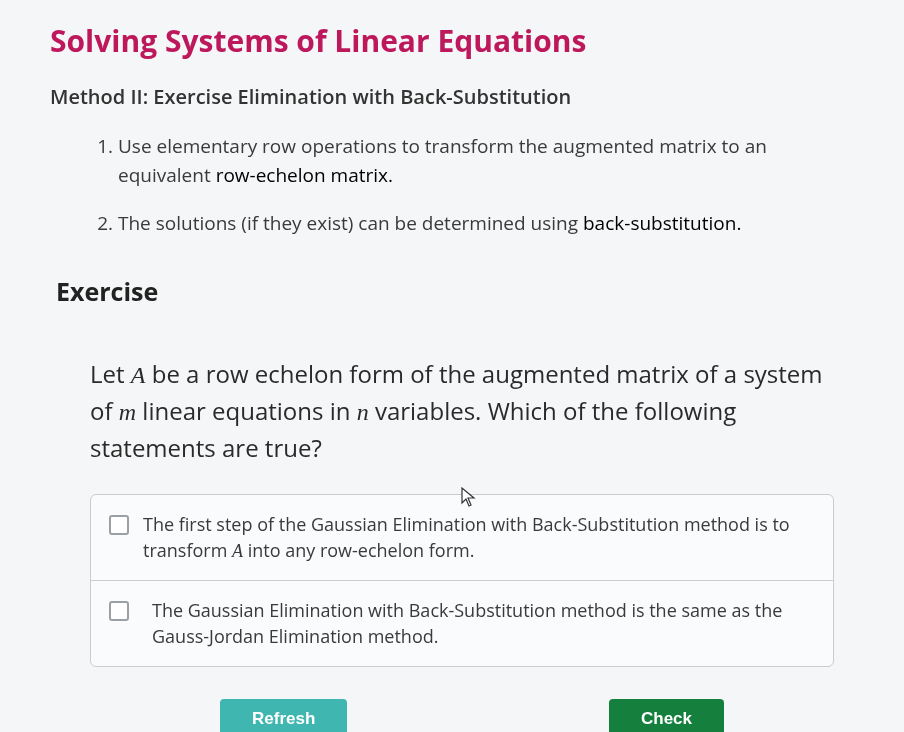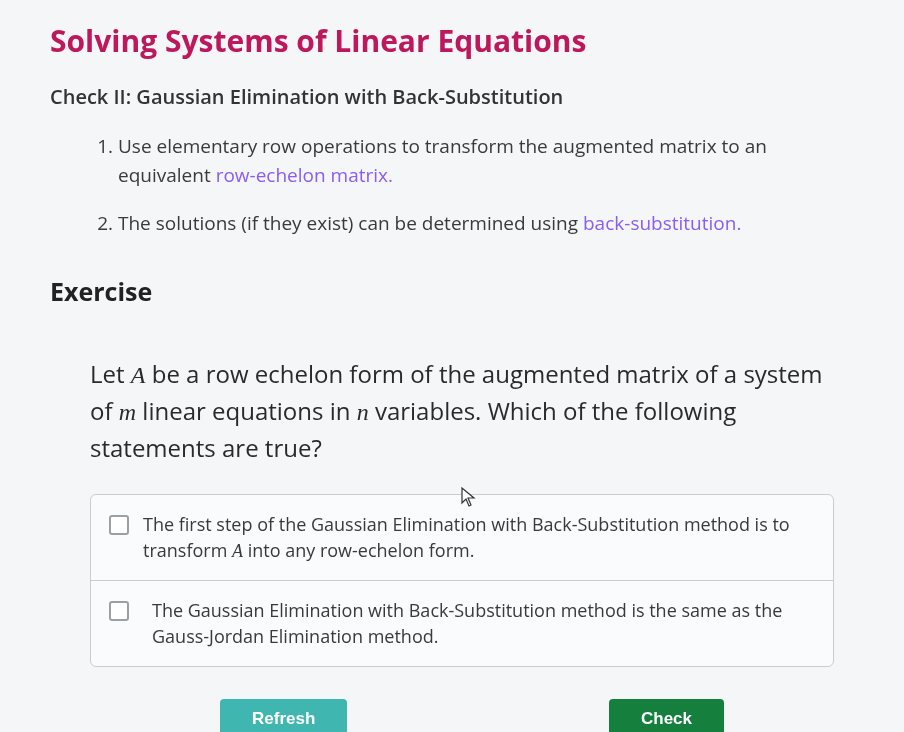--- a/index.html
+++ b/index.html
@@ -34,27 +34,28 @@
       margin-bottom: 36px;
     }
     .method-list li {
       font-size: 19px;
       color: #3a3a3a;
       margin-bottom: 20px;
       line-height: 1.5;
       padding-right: 10px;
     }
     .highlight {
-      color: #8b5cf6;
+      color: #000000;
     }
     .exercise-heading {
       font-size: 25px;
       font-weight: 700;
       color: #222;
       margin-bottom: 48px;
+      margin-left: 6px;
     }
     .exercise-body {
       padding-left: 40px;
       padding-right: 20px;
     }
     .question {
       font-size: 24px;
       color: #2a2a2a;
       line-height: 1.5;
       margin-bottom: 28px;
@@ -119,21 +120,21 @@
       left: 460px;
       top: 486px;
       pointer-events: none;
     }
   </style>
 </head>
 <body>
 
 <h1 class="page-title">Solving Systems of Linear Equations</h1>
 
-<h2 class="subtitle">Check II: Gaussian Elimination with Back-Substitution</h2>
+<h2 class="subtitle">Method II: Exercise Elimination with Back-Substitution</h2>
 
 <ol class="method-list">
   <li>
     <span>Use elementary row operations to transform the augmented matrix to an equivalent </span><span class="highlight">row-echelon matrix.</span>
   </li>
   <li>
     <span>The solutions (if they exist) can be determined using </span><span class="highlight">back-substitution.</span>
   </li>
 </ol>
 

